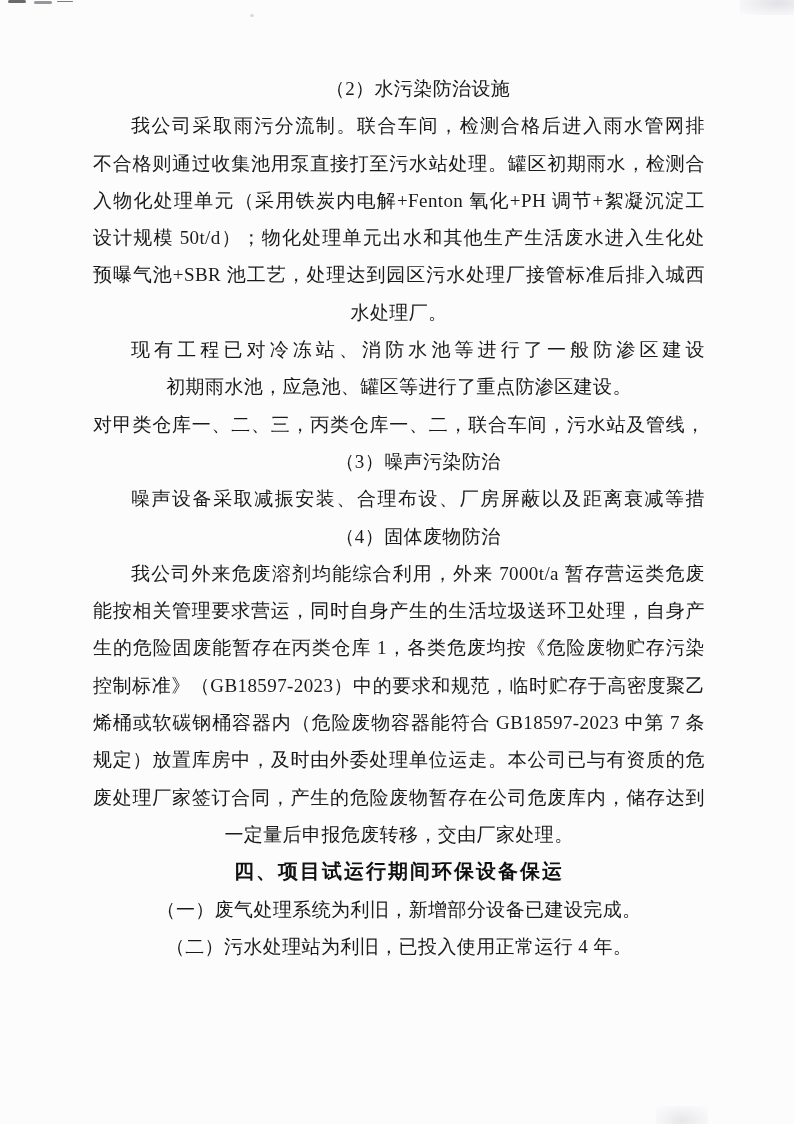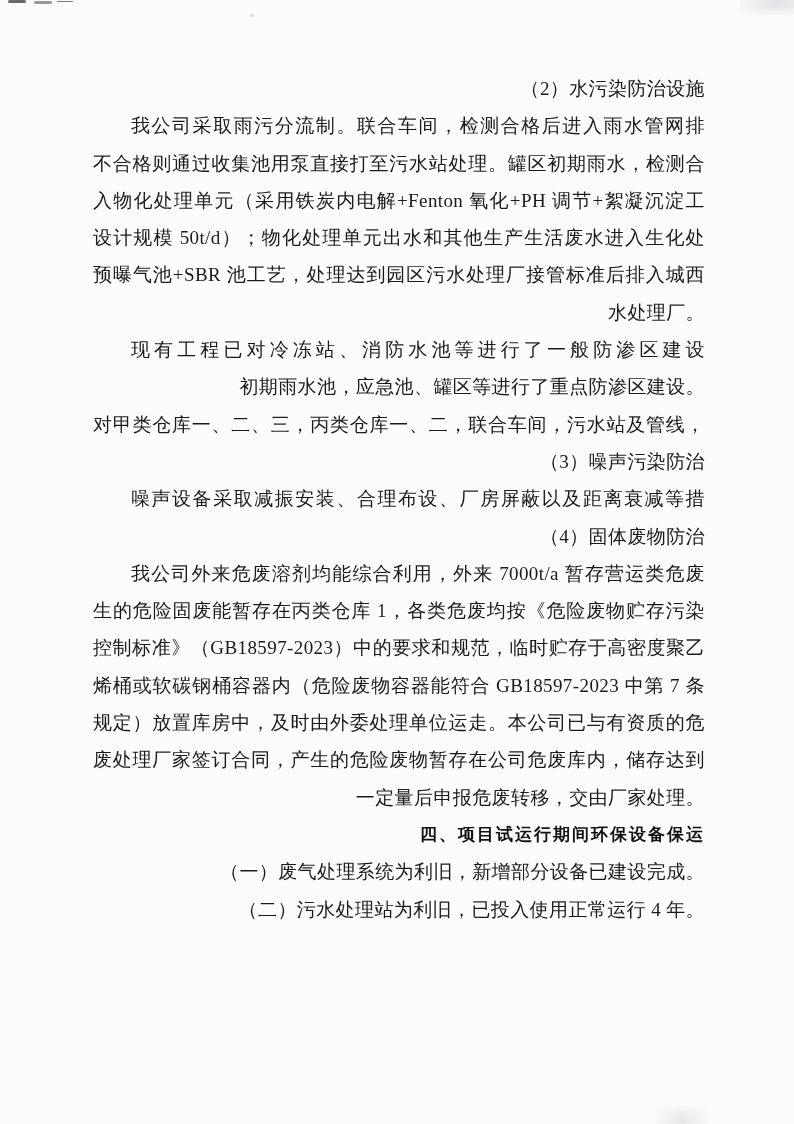--- a/index.html
+++ b/index.html
@@ -22,36 +22,36 @@
     width: 612px;
     color: #1a1a1a;
     font-size: 19px;
     line-height: 37.3px;
   }
 
   .line {
     height: 37.3px;
     overflow: hidden;
     white-space: normal;
-    text-align: right;
+    text-align: center;
     letter-spacing: 0.4px;
   }
 
   .line.indent { padding-left: 38px; }
 
   .line.j {
     text-align: justify;
     text-align-last: justify;
     text-justify: inter-ideograph;
   }
 
   .line.bold {
     font-family: "Liberation Sans", sans-serif;
     font-weight: 700;
-    font-size: 17px;
+    font-size: 20px;
     letter-spacing: 2px;
     color: #111;
   }
 
   
   .artifact { position: absolute; pointer-events: none; }
   .mark-tl-1 { left: 8px;  top: 0; width: 18px; height: 3px; background: #6a6a6d; border-radius: 2px;
                box-shadow: 26px 1px 0 0 #98989c, 48px 0 0 -1px #7d7d80; }
   .dot-top   { left: 250px; top: 14px; width: 4px; height: 3px; background: #d9d9dd; border-radius: 50%; }
   .smudge-tr { left: 740px; top: 0; width: 54px; height: 15px;
@@ -77,20 +77,21 @@
     <div class="line j">设计规模 50t/d）；物化处理单元出水和其他生产生活废水进入生化处</div>
     <div class="line j">预曝气池+SBR 池工艺，处理达到园区污水处理厂接管标准后排入城西污</div>
     <div class="line">水处理厂。</div>
     <div class="line indent j">现有工程已对冷冻站、消防水池等进行了一般防渗区建设（357m²），</div>
     <div class="line">初期雨水池，应急池、罐区等进行了重点防渗区建设。</div>
     <div class="line j">对甲类仓库一、二、三，丙类仓库一、二，联合车间，污水站及管线，</div>
     <div class="line indent">（3）噪声污染防治</div>
     <div class="line indent j">噪声设备采取减振安装、合理布设、厂房屏蔽以及距离衰减等措施。</div>
     <div class="line indent">（4）固体废物防治</div>
     <div class="line indent j">我公司外来危废溶剂均能综合利用，外来 7000t/a 暂存营运类危废</div>
+    <div class="line j">能按相关管理要求营运，同时自身产生的生活垃圾送环卫处理，自身产</div>
     <div class="line j">生的危险固废能暂存在丙类仓库 1，各类危废均按《危险废物贮存污染</div>
     <div class="line j">控制标准》（GB18597-2023）中的要求和规范，临时贮存于高密度聚乙</div>
     <div class="line j">烯桶或软碳钢桶容器内（危险废物容器能符合 GB18597-2023 中第 7 条</div>
     <div class="line j">规定）放置库房中，及时由外委处理单位运走。本公司已与有资质的危</div>
     <div class="line j">废处理厂家签订合同，产生的危险废物暂存在公司危废库内，储存达到</div>
     <div class="line">一定量后申报危废转移，交由厂家处理。</div>
     <div class="line bold">四、项目试运行期间环保设备保运</div>
     <div class="line">（一）废气处理系统为利旧，新增部分设备已建设完成。</div>
     <div class="line">（二）污水处理站为利旧，已投入使用正常运行 4 年。</div>
   </div>

